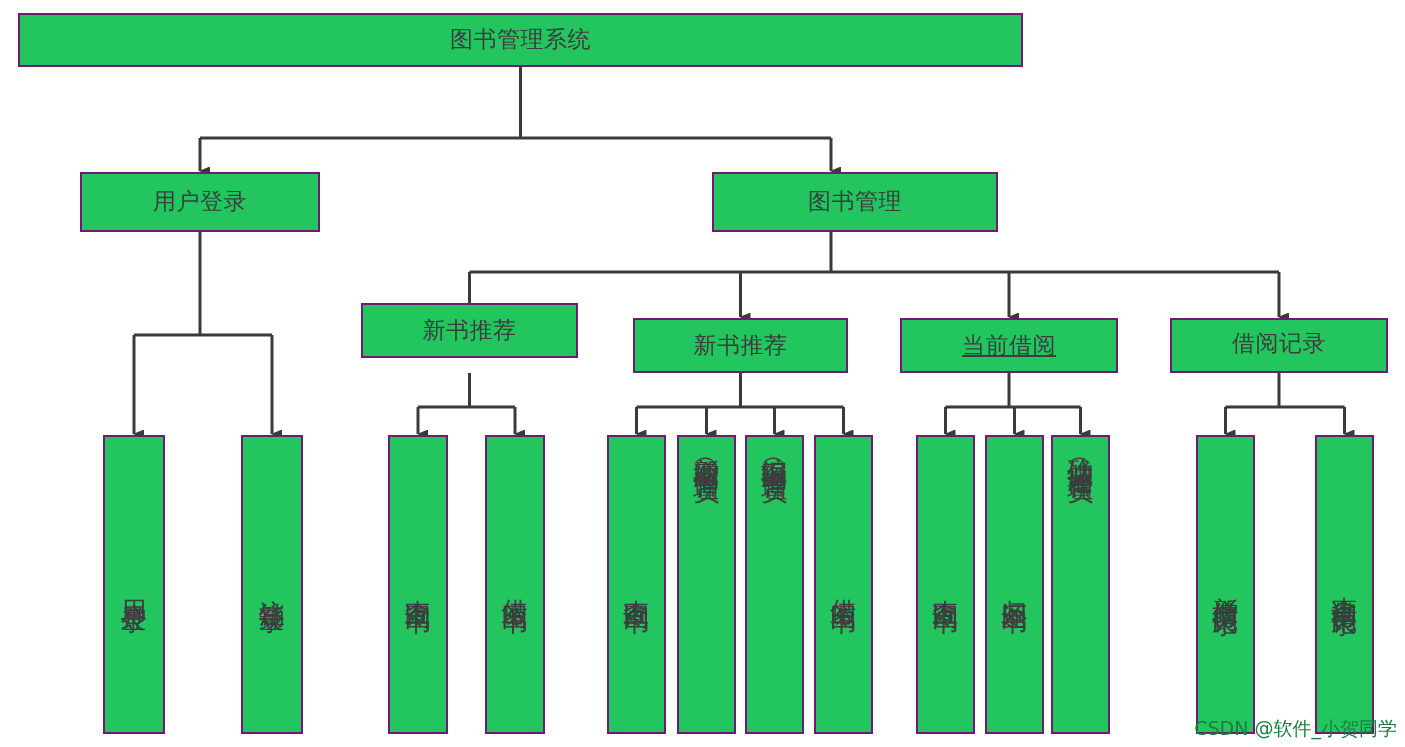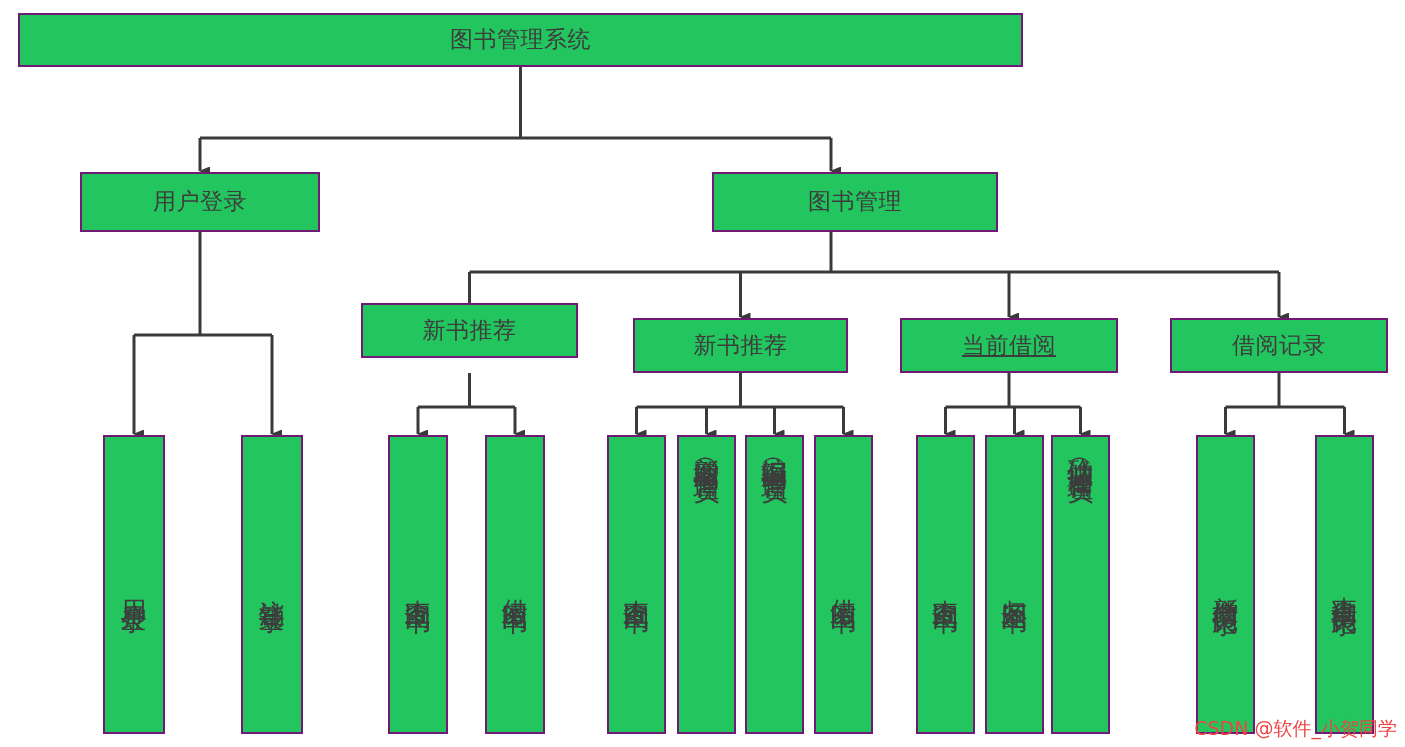--- a/index.html
+++ b/index.html
@@ -63,21 +63,21 @@
     top: 0;
     width: 1405px;
     height: 747px;
     z-index: 1;
   }
   .watermark {
     position: absolute;
     right: 8px;
     bottom: 5px;
     font-size: 19px;
-    color: #ef4444;
+    color: #15803d;
     z-index: 5;
     white-space: nowrap;
     font-family: "DejaVu Sans", "Liberation Sans", sans-serif;
   }
 </style>
 </head>
 <body>
 
 <div id="canvas">
   <svg id="svg-links" viewBox="0 0 1405 747">
@@ -134,21 +134,21 @@
       </div>
       <div class="node horiz" style="left: 361px; top: 303px; width: 217px; height: 55px;">
         <span class="lbl">新书推荐</span>
       </div>
       <div class="node horiz" style="left: 633px; top: 318px; width: 215px; height: 55px;">
         <span class="lbl">新书推荐</span>
       </div>
       <div class="node horiz" style="left: 900px; top: 318px; width: 218px; height: 55px; text-decoration: underline;">
         <span class="lbl">当前借阅</span>
       </div>
-      <div class="node horiz" style="left: 1170px; top: 318px; width: 218px; height: 55px;">
+      <div class="node horiz" style="left: 1170px; top: 318px; width: 218px; height: 55px; font-family: Liberation Mono, monospace;">
         <span class="lbl">借阅记录</span>
       </div>
       <div class="node vert center" style="left: 103px; top: 435px; width: 62px; height: 299px;">
         <span class="lbl">用户登录</span>
       </div>
       <div class="node vert center" style="left: 241px; top: 435px; width: 62px; height: 299px;">
         <span class="lbl">注销登录</span>
       </div>
       <div class="node vert center" style="left: 388px; top: 435px; width: 60px; height: 299px;">
         <span class="lbl">查询图书</span>

